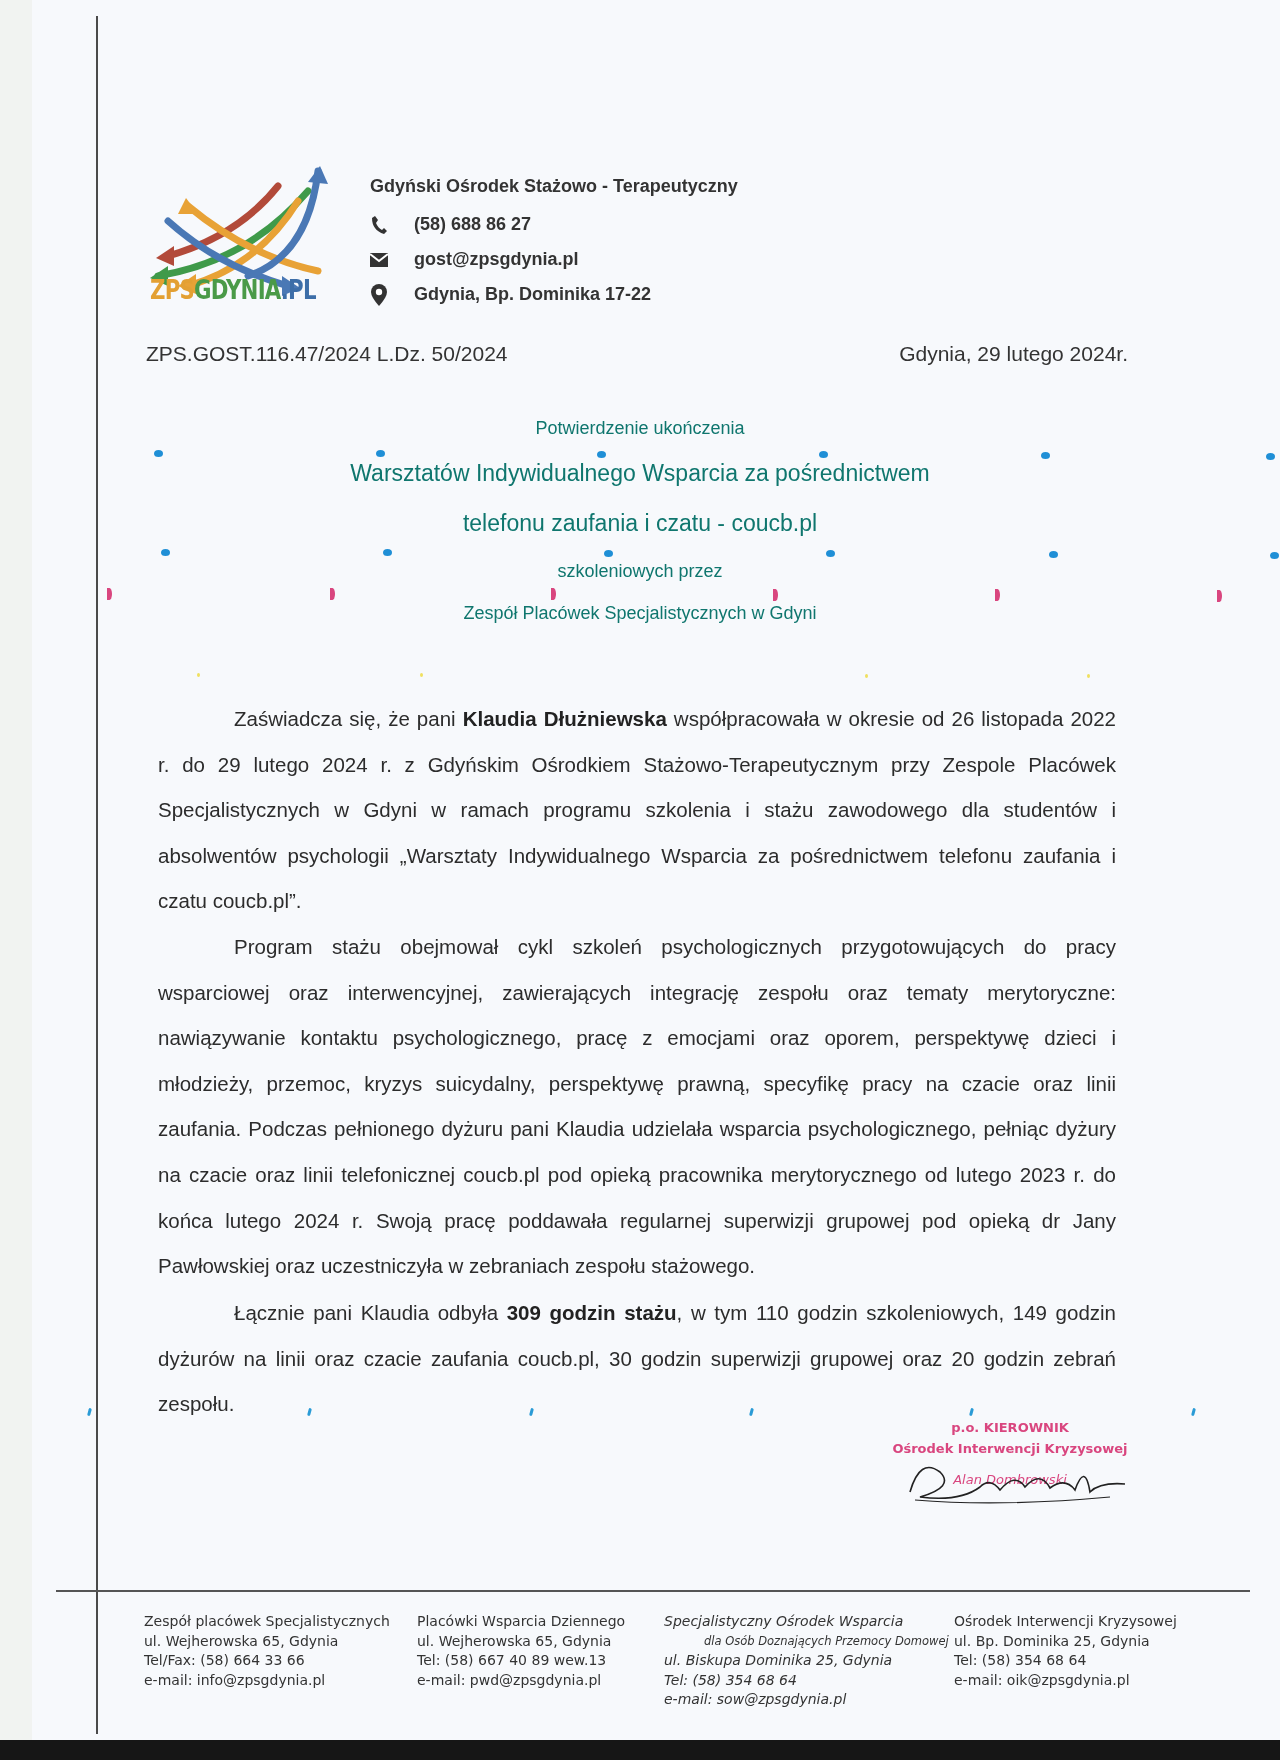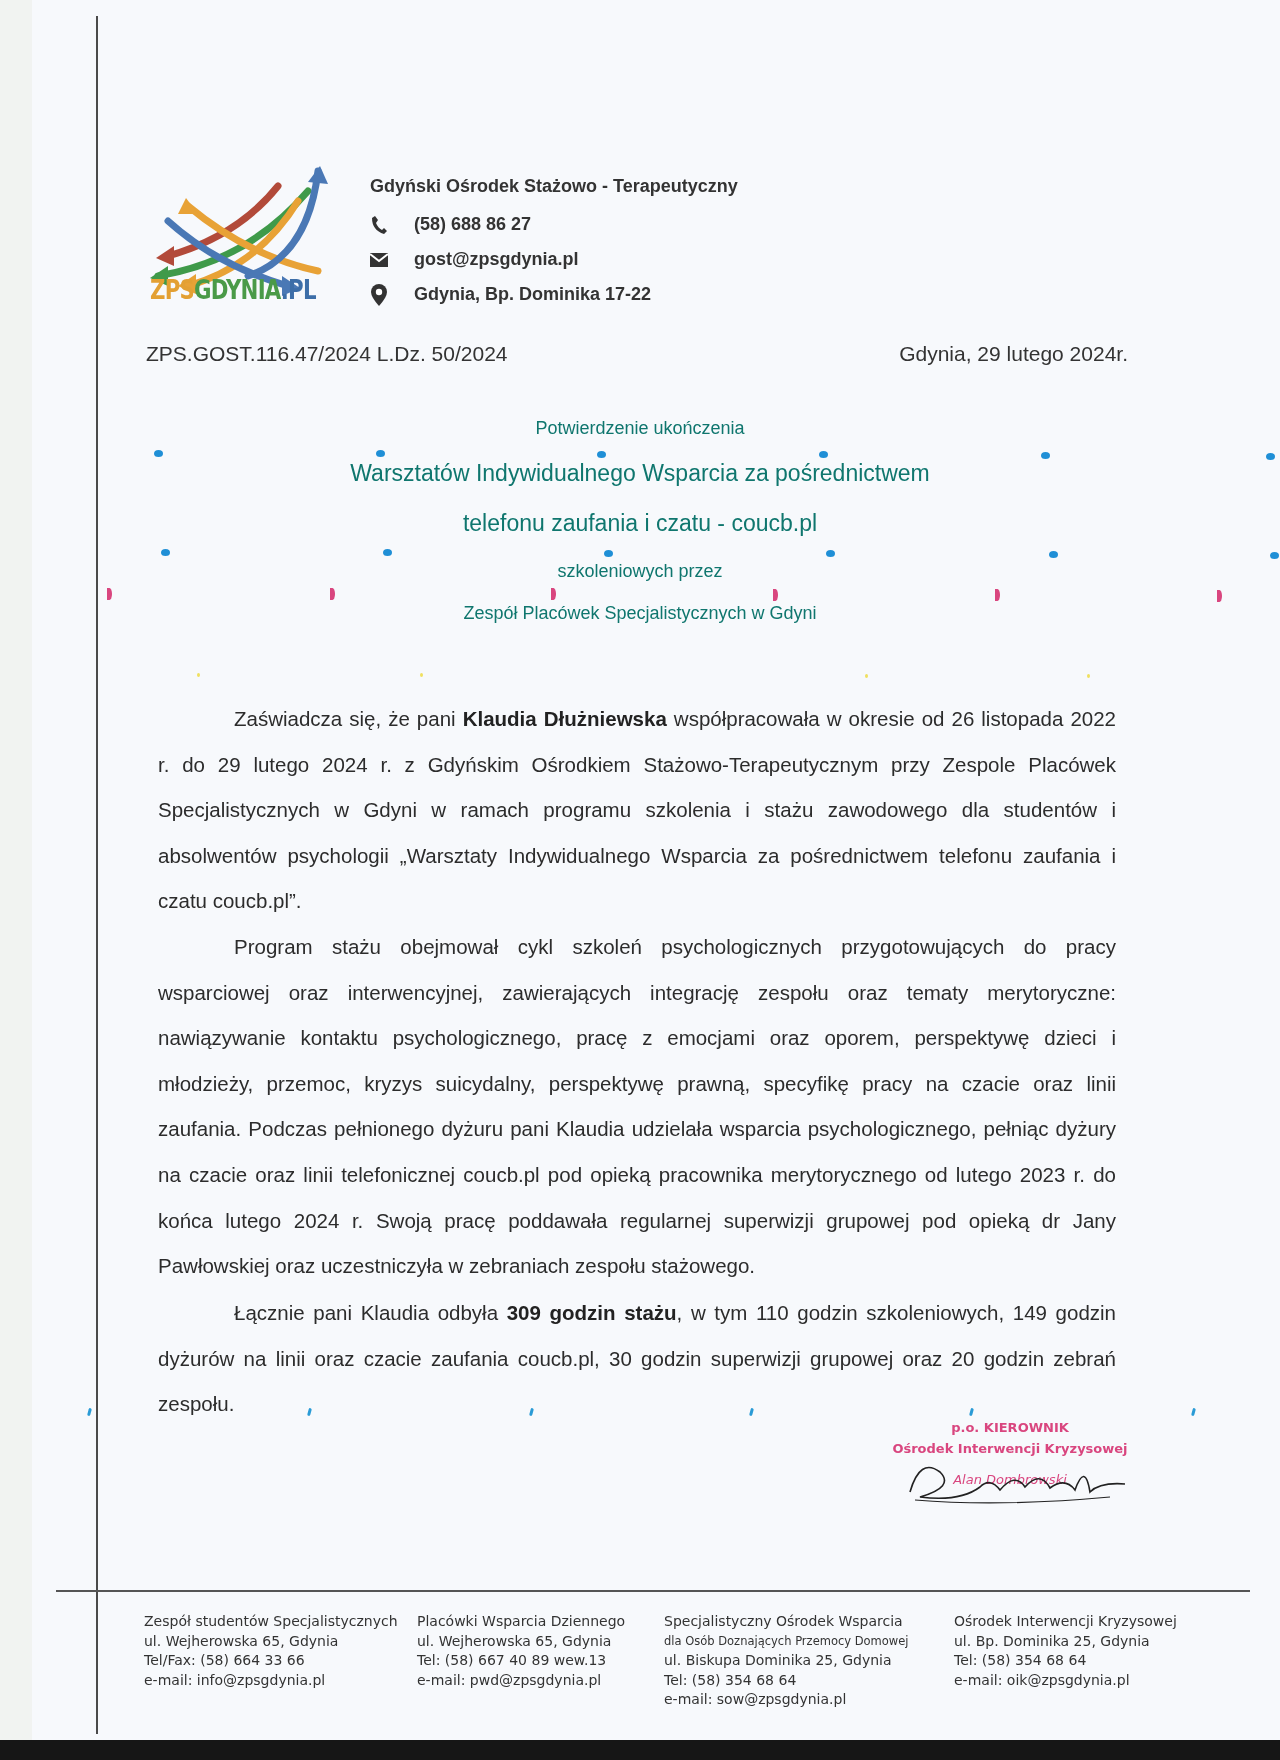--- a/index.html
+++ b/index.html
@@ -46,22 +46,22 @@
   
   .stamp { position: absolute; left: 880px; top: 1420px; width: 260px; text-align: center; color: #d9467f; font-family: "DejaVu Sans", sans-serif; font-weight: bold; }
   .stamp .s1 { font-size: 13px; }
   .stamp .s2 { font-size: 13px; margin-top: 6px; }
   .stamp .s3 { font-size: 13px; font-style: italic; font-weight: normal; margin-top: 16px; }
   .signature { position: absolute; left: 900px; top: 1452px; width: 230px; height: 60px; }
 
   
   .footer-col { position: absolute; top: 1612px; font-family: "DejaVu Sans", sans-serif; font-size: 14px; line-height: 19.5px; color: #333; }
   .footer-col div { white-space: nowrap; }
-  .footer-col .small { font-size: 11.5px; }
-  .f1 { left: 144px; } .f2 { left: 417px; } .f3 { left: 664px; } .f4 { left: 954px; }
+  .footer-col .small { font-size: 11.5px; margin-left: 40px; }
+  .f1 { left: 144px; } .f2 { left: 417px; } .f3 { left: 664px; font-style: italic; } .f4 { left: 954px; }
 
   
   .dot { position: absolute; border-radius: 50%; }
   .dot.blue { width: 9px; height: 7px; background: #1f8fd6; }
   .dot.pink { width: 5px; height: 12px; border-radius: 0 60% 60% 0; background: #d9467f; }
   .dot.yellow { width: 3px; height: 4px; background: #f0e060; }
   .dot.tick { width: 3px; height: 8px; background: #2a9bd6; border-radius: 2px; transform: rotate(15deg); }
 </style>
 </head>
 <body>
@@ -143,21 +143,21 @@
   <div class="s3">Alan Dombrowski</div>
 </div>
 <svg class="signature" viewBox="0 0 230 60">
   <path d="M10 40 Q 20 5 40 20 Q 55 35 20 45 Q 60 50 80 35 Q 90 25 100 38 Q 115 20 125 35 Q 140 18 150 36 Q 165 25 175 38 Q 185 10 190 40 Q 200 30 225 32" fill="none" stroke="#222" stroke-width="1.6"></path>
   <path d="M15 48 Q 100 55 210 45" fill="none" stroke="#222" stroke-width="1.2"></path>
 </svg>
 
 <div class="footer-rule"></div>
 
 <div class="footer-col f1">
-  <div>Zespół studentów Specjalistycznych</div>
+  <div>Zespół placówek Specjalistycznych</div>
   <div>ul. Wejherowska 65, Gdynia</div>
   <div>Tel/Fax: (58) 664 33 66</div>
   <div>e-mail: info@zpsgdynia.pl</div>
 </div>
 <div class="footer-col f2">
   <div>Placówki Wsparcia Dziennego</div>
   <div>ul. Wejherowska 65, Gdynia</div>
   <div>Tel: (58) 667 40 89 wew.13</div>
   <div>e-mail: pwd@zpsgdynia.pl</div>
 </div>

